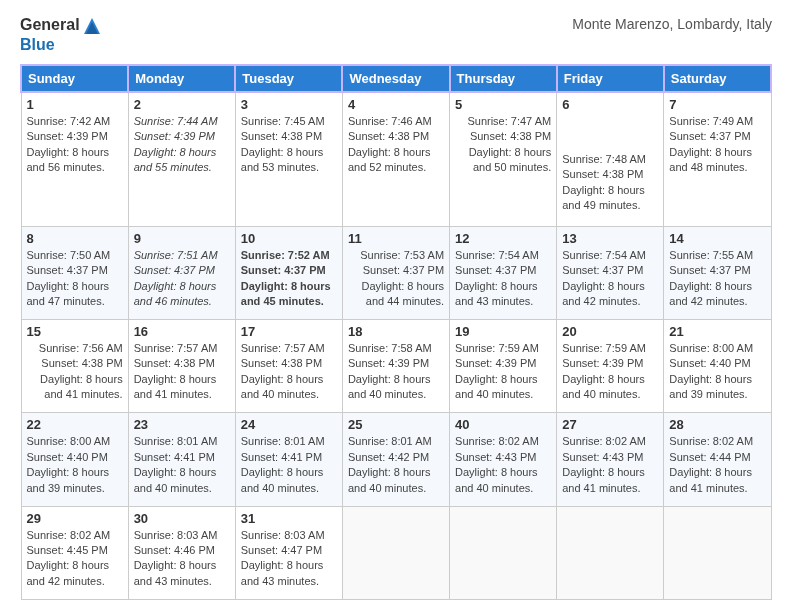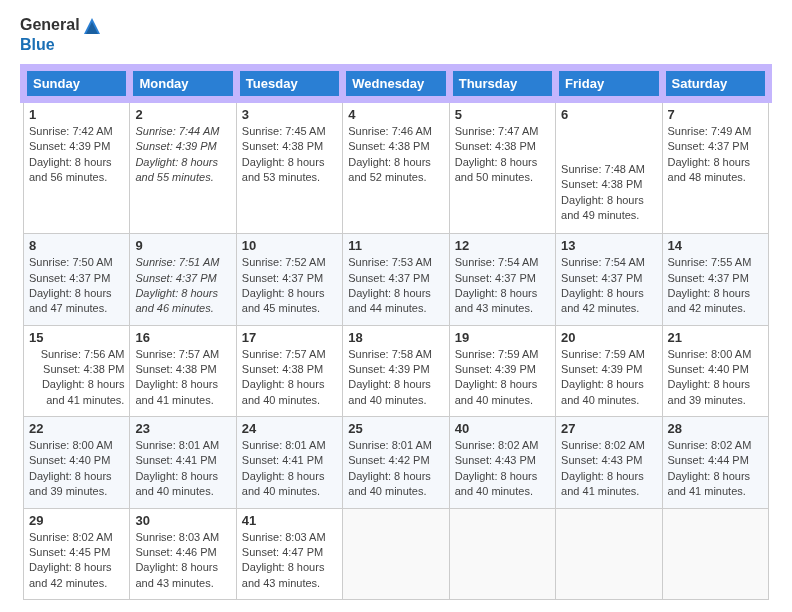--- a/index.html
+++ b/index.html
@@ -66,21 +66,21 @@
       width: 100%;
       table-layout: fixed;
     }
     .calendar th {
       background-color: #2a7fd4;
       color: white;
       text-align: left;
       padding: 5px 6px;
       font-size: 13px;
       font-weight: bold;
-      border: 7px solid #c4b5fd;
+      border: 2px solid #c4b5fd;
     }
     .calendar td {
       vertical-align: top;
       padding: 4px 5px;
       border: 1px solid #ccc;
       font-size: 9.5px;
       color: #333;
       background: #fff;
       height: 80px;
     }
@@ -112,20 +112,21 @@
       <div class="logo-text">
         <span class="logo-general">General</span>
         <svg class="logo-icon" viewBox="0 0 20 20">
           <polygon points="10,2 18,18 2,18" fill="#2a7fd4"></polygon>
           <polygon points="10,6 16,18 4,18" fill="#1a5fa0"></polygon>
         </svg>
       </div>
       <span class="logo-blue">Blue</span>
     </div>
     <div class="title-section">
+      <div class="subtitle">Monte Marenzo, Lombardy, Italy</div>
     </div>
   </div>
 
   <table class="calendar">
     <thead>
       <tr id="header-row">
           <th>Sunday</th>
           <th>Monday</th>
           <th>Tuesday</th>
           <th>Wednesday</th>
@@ -159,21 +160,21 @@
           </td>
           <td>
             <span class="day-num">4</span>
             <div class="day-info" style="white-space: pre-line;">Sunrise: 7:46 AM
 Sunset: 4:38 PM
 Daylight: 8 hours
 and 52 minutes.</div>
           </td>
           <td>
             <span class="day-num">5</span>
-            <div class="day-info" style="white-space: pre-line;">Sunrise: 7:47 AM
+            <div class="day-info" style="white-space: pre-line; text-align: right;">Sunrise: 7:47 AM
 Sunset: 4:38 PM
 Daylight: 8 hours
 and 50 minutes.</div>
           </td>
           <td>
             <span class="day-num">6</span>
             <div class="day-info" style="white-space: pre-line; margin-top: 40px;">Sunrise: 7:48 AM
 Sunset: 4:38 PM
 Daylight: 8 hours
 and 49 minutes.</div>
@@ -196,28 +197,28 @@
           </td>
           <td>
             <span class="day-num">9</span>
             <div class="day-info" style="white-space: pre-line; font-style: italic;">Sunrise: 7:51 AM
 Sunset: 4:37 PM
 Daylight: 8 hours
 and 46 minutes.</div>
           </td>
           <td>
             <span class="day-num">10</span>
-            <div class="day-info" style="white-space: pre-line;">Sunrise: 7:52 AM
+            <div class="day-info" style="white-space: pre-line; font-weight: bold;">Sunrise: 7:52 AM
 Sunset: 4:37 PM
 Daylight: 8 hours
 and 45 minutes.</div>
           </td>
           <td>
             <span class="day-num">11</span>
-            <div class="day-info" style="white-space: pre-line;">Sunrise: 7:53 AM
+            <div class="day-info" style="white-space: pre-line; text-align: right;">Sunrise: 7:53 AM
 Sunset: 4:37 PM
 Daylight: 8 hours
 and 44 minutes.</div>
           </td>
           <td>
             <span class="day-num">12</span>
             <div class="day-info" style="white-space: pre-line;">Sunrise: 7:54 AM
 Sunset: 4:37 PM
 Daylight: 8 hours
 and 43 minutes.</div>
@@ -348,21 +349,21 @@
 and 42 minutes.</div>
           </td>
           <td>
             <span class="day-num">30</span>
             <div class="day-info" style="white-space: pre-line;">Sunrise: 8:03 AM
 Sunset: 4:46 PM
 Daylight: 8 hours
 and 43 minutes.</div>
           </td>
           <td>
-            <span class="day-num">41</span>
+            <span class="day-num">31</span>
             <div class="day-info" style="white-space: pre-line;">Sunrise: 8:03 AM
 Sunset: 4:47 PM
 Daylight: 8 hours
 and 43 minutes.</div>
           </td>
           <td class="empty-cell"></td>
           <td class="empty-cell"></td>
           <td class="empty-cell"></td>
           <td class="empty-cell"></td>
         </tr>

